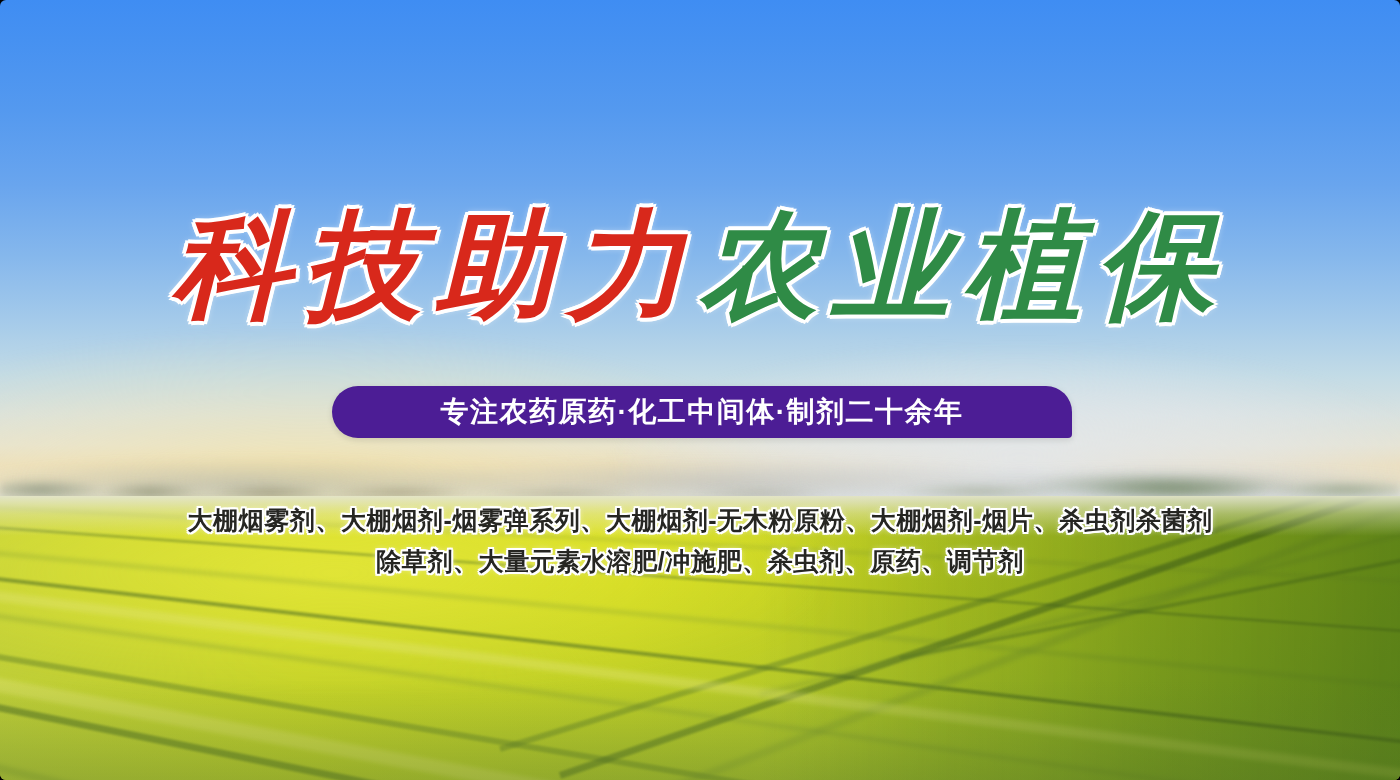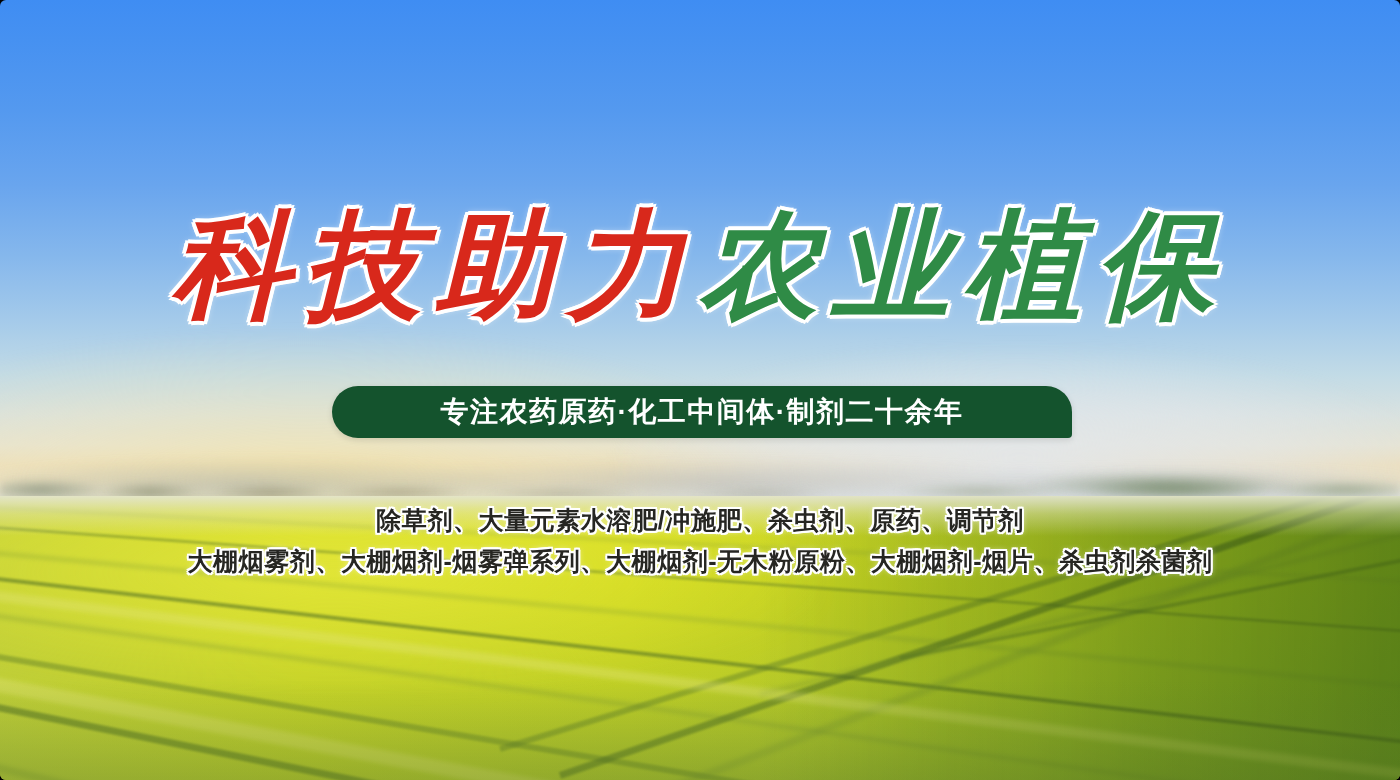--- a/index.html
+++ b/index.html
@@ -209,21 +209,21 @@
        0 0 9px rgba(255,255,255,0.95);
   }
 
   
   .pill {
     position: absolute;
     left: 332px;
     top: 386px;
     width: 740px;
     height: 52px;
-    background: #14532d;
+    background: #4c1d95;
     border-radius: 26px 26px 26px 26px;
     border-bottom-right-radius: 4px;
     display: flex;
     align-items: center;
     justify-content: center;
     box-shadow: 0 2px 6px rgba(0,0,0,0.12);
   }
   .pill-text {
     color: #ffffff;
     font-size: 28px;
@@ -300,17 +300,17 @@
 
   <div class="title-row">
     <span class="title-part title-red">科技助力</span><span class="title-part title-green">农业植保</span>
   </div>
 
   <div class="pill">
     <span class="pill-text">专注农药原药·化工中间体·制剂二十余年</span>
   </div>
 
   <div class="products">
+    <div class="prod-line">大棚烟雾剂、大棚烟剂-烟雾弹系列、大棚烟剂-无木粉原粉、大棚烟剂-烟片、杀虫剂杀菌剂</div>
     <div class="prod-line">除草剂、大量元素水溶肥/冲施肥、杀虫剂、原药、调节剂</div>
-    <div class="prod-line">大棚烟雾剂、大棚烟剂-烟雾弹系列、大棚烟剂-无木粉原粉、大棚烟剂-烟片、杀虫剂杀菌剂</div>
   </div>
 
 </div>
 
 </body></html>

